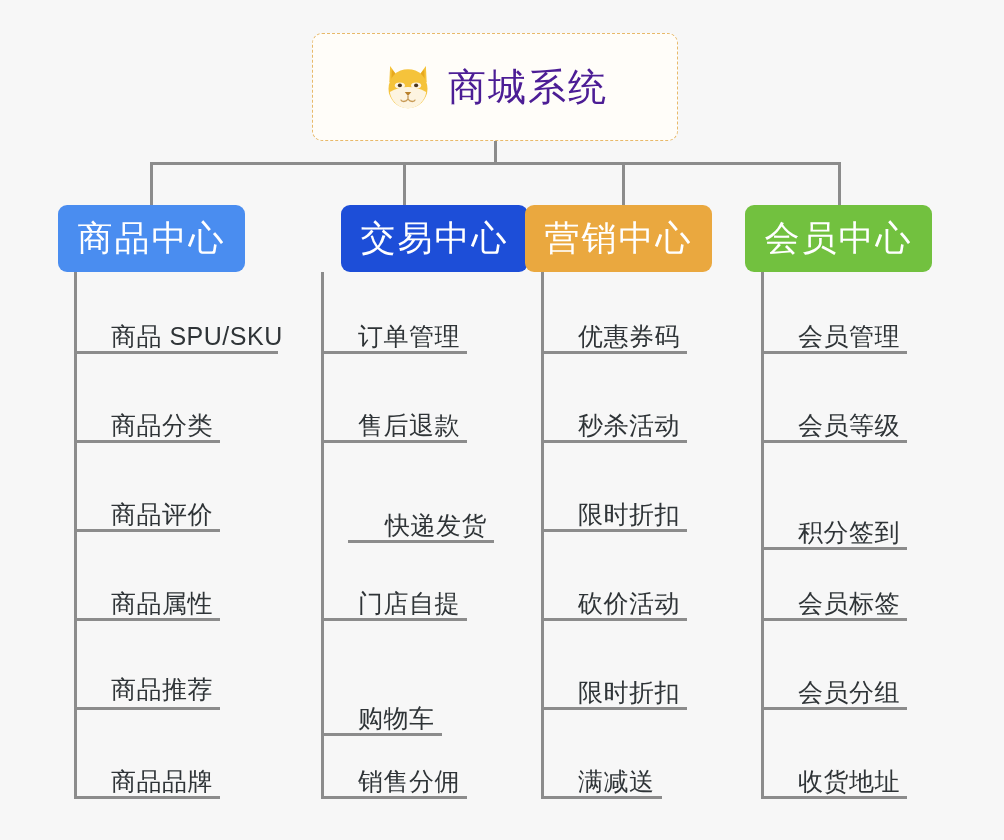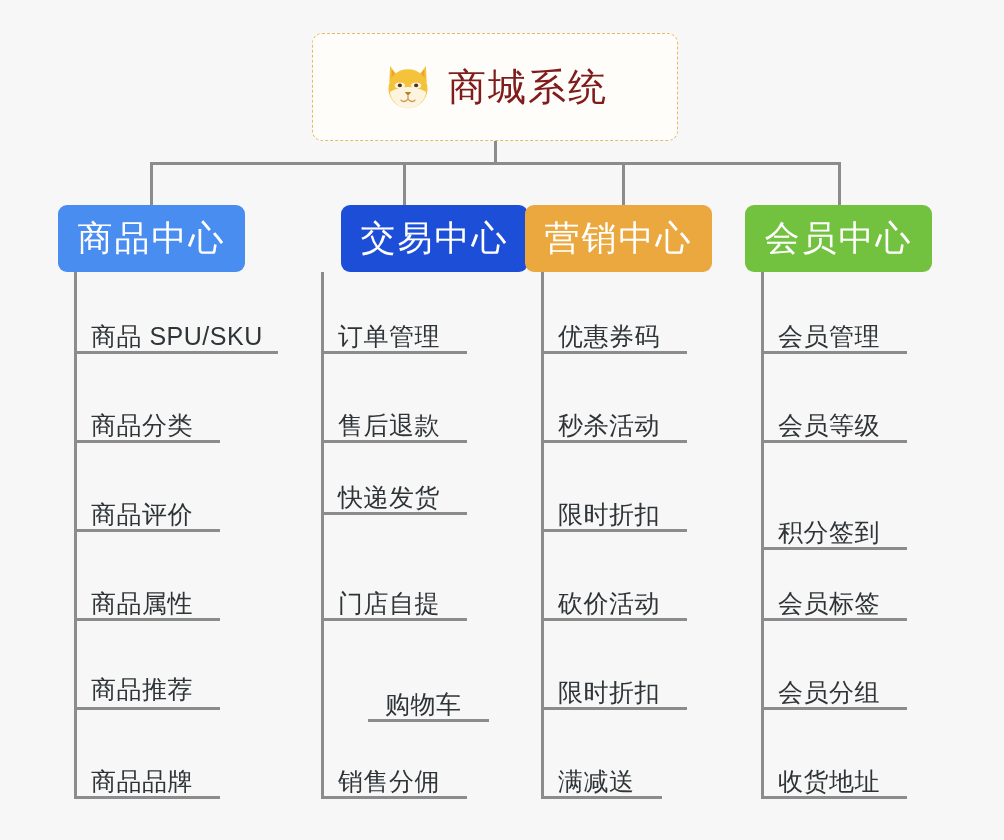--- a/index.html
+++ b/index.html
@@ -38,21 +38,21 @@
   .root-emoji {
     width: 52px;
     height: 52px;
     flex: 0 0 52px;
     position: relative;
     display: block;
   }
   .root-emoji svg { display: block; width: 52px; height: 52px; }
   .root-title {
     font-size: 38px;
-    color: #7f1d1d;
+    color: #4c1d95;
     letter-spacing: 2px;
     line-height: 1;
     white-space: nowrap;
   }
 
   
   .conn {
     position: absolute;
     background: #8c8c8c;
   }
@@ -87,21 +87,21 @@
     top: 67px;
   }
   .leaf {
     position: absolute;
     left: 16px;
     box-sizing: border-box;
     border-bottom: 3px solid #8c8c8c;
     display: flex;
     align-items: flex-end;
     height: 44px;
-    padding-left: 17px;
+    padding-left: 37px;
     padding-bottom: 2px;
   }
   .leaf-label {
     font-size: 25px;
     color: #2f3437;
     line-height: 1.05;
     white-space: nowrap;
     letter-spacing: 0.5px;
   }
 </style>
@@ -168,27 +168,27 @@
         <div class="branch-header" style="width: 187px; background: #1d4ed8; margin-left: 36px;">
           <span>交易中心</span>
         </div>
         <div class="branch-spine" style="height: 527px;"></div>
         <div class="leaf" style="top: 105px; width: 146px;">
           <span class="leaf-label">订单管理</span>
         </div>
         <div class="leaf" style="top: 194px; width: 146px;">
           <span class="leaf-label">售后退款</span>
         </div>
-        <div class="leaf" style="top: 266px; width: 146px;">
+        <div class="leaf" style="top: 294px; width: 146px; margin-left: 27px;">
           <span class="leaf-label">快递发货</span>
         </div>
         <div class="leaf" style="top: 372px; width: 146px;">
           <span class="leaf-label">门店自提</span>
         </div>
-        <div class="leaf" style="top: 473px; width: 120.5px; margin-left: 47px;">
+        <div class="leaf" style="top: 487px; width: 120.5px;">
           <span class="leaf-label">购物车</span>
         </div>
         <div class="leaf" style="top: 550px; width: 146px;">
           <span class="leaf-label">销售分佣</span>
         </div>
       </div>
       <div class="branch" style="left: 525px;">
         <div class="branch-header" style="width: 187px; background: rgb(234, 168, 63);">
           <span>营销中心</span>
         </div>

